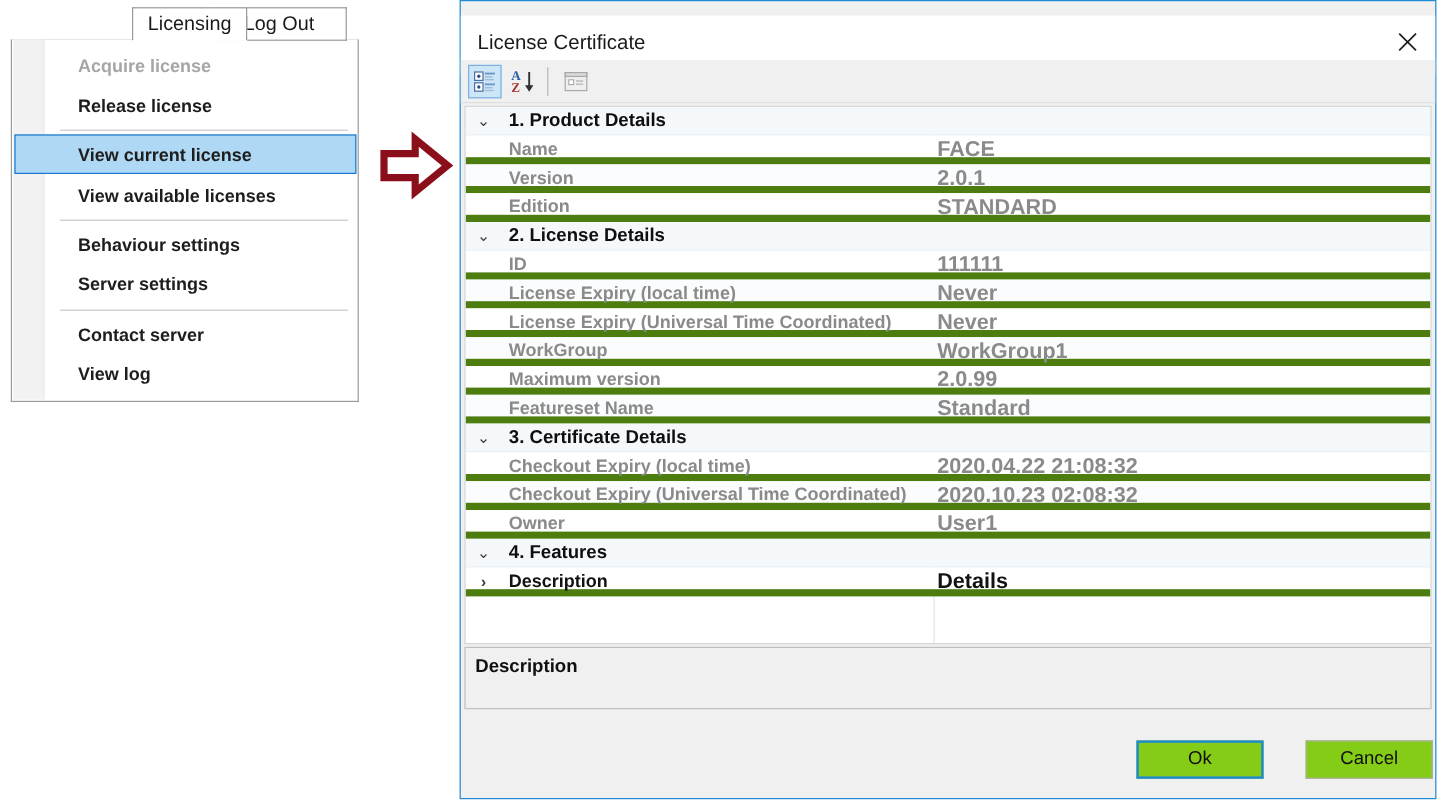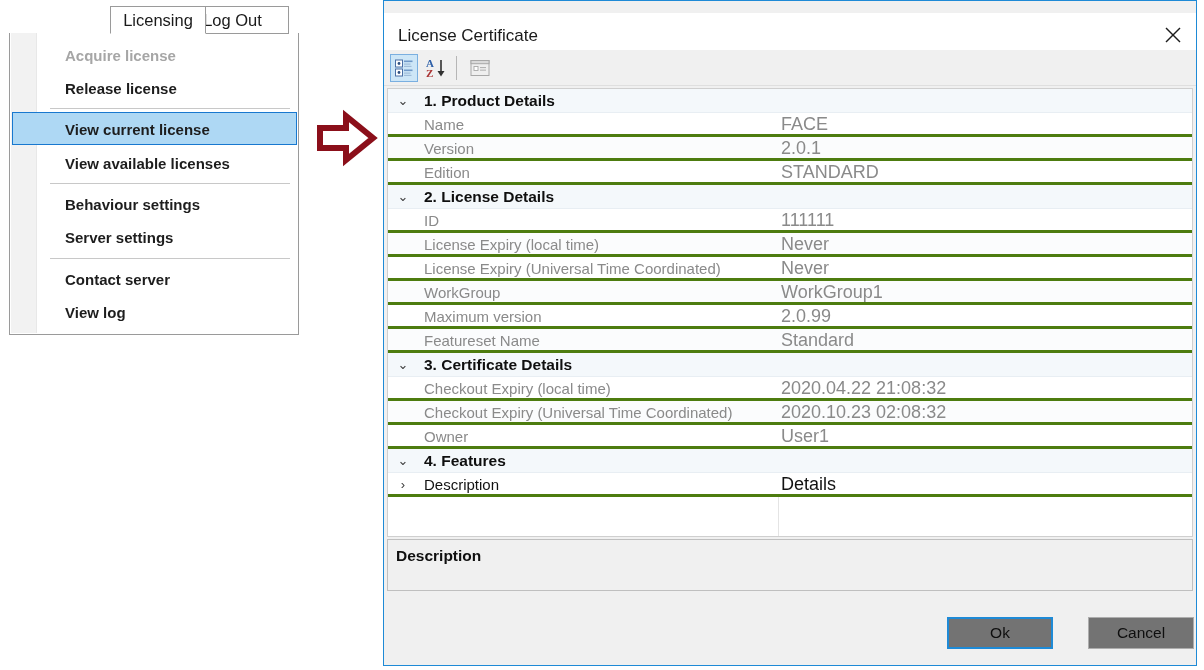--- a/index.html
+++ b/index.html
@@ -199,21 +199,22 @@
     position: relative;
     height: 24px;
     box-sizing: border-box;
   }
   .row.cat {
     background: #f4f8fb;
     border-bottom: 1px solid #e8eef3;
   }
   .row.prop {
     background: #ffffff;
-    border-bottom: 3px solid #4d7c0f;
+    border-bottom: 6px solid #4d7c0f;
+    font-weight: bold;
   }
   .row.prop.alt { background: #fbfcfd; }
   .row .twisty {
     position: absolute;
     left: 6px; top: 0px;
     width: 18px; height: 23px;
     line-height: 23px;
     text-align: center;
     font-size: 13px;
     color: #3b3b3b;
@@ -267,21 +268,21 @@
     left: 8px; top: 27px;
     font-size: 14px;
     color: #3c3c3c;
   }
 
   
   .dlg-btn {
     position: absolute;
     height: 32px;
     box-sizing: border-box;
-    background: #737373;
+    background: #84cc16;
     border: 1px solid #adadad;
     font-size: 15.5px;
     color: #0f0f0f;
     text-align: center;
     line-height: 30px;
     cursor: default;
   }
   #btn-ok {
     left: 563px; top: 616px;
     width: 106px;

